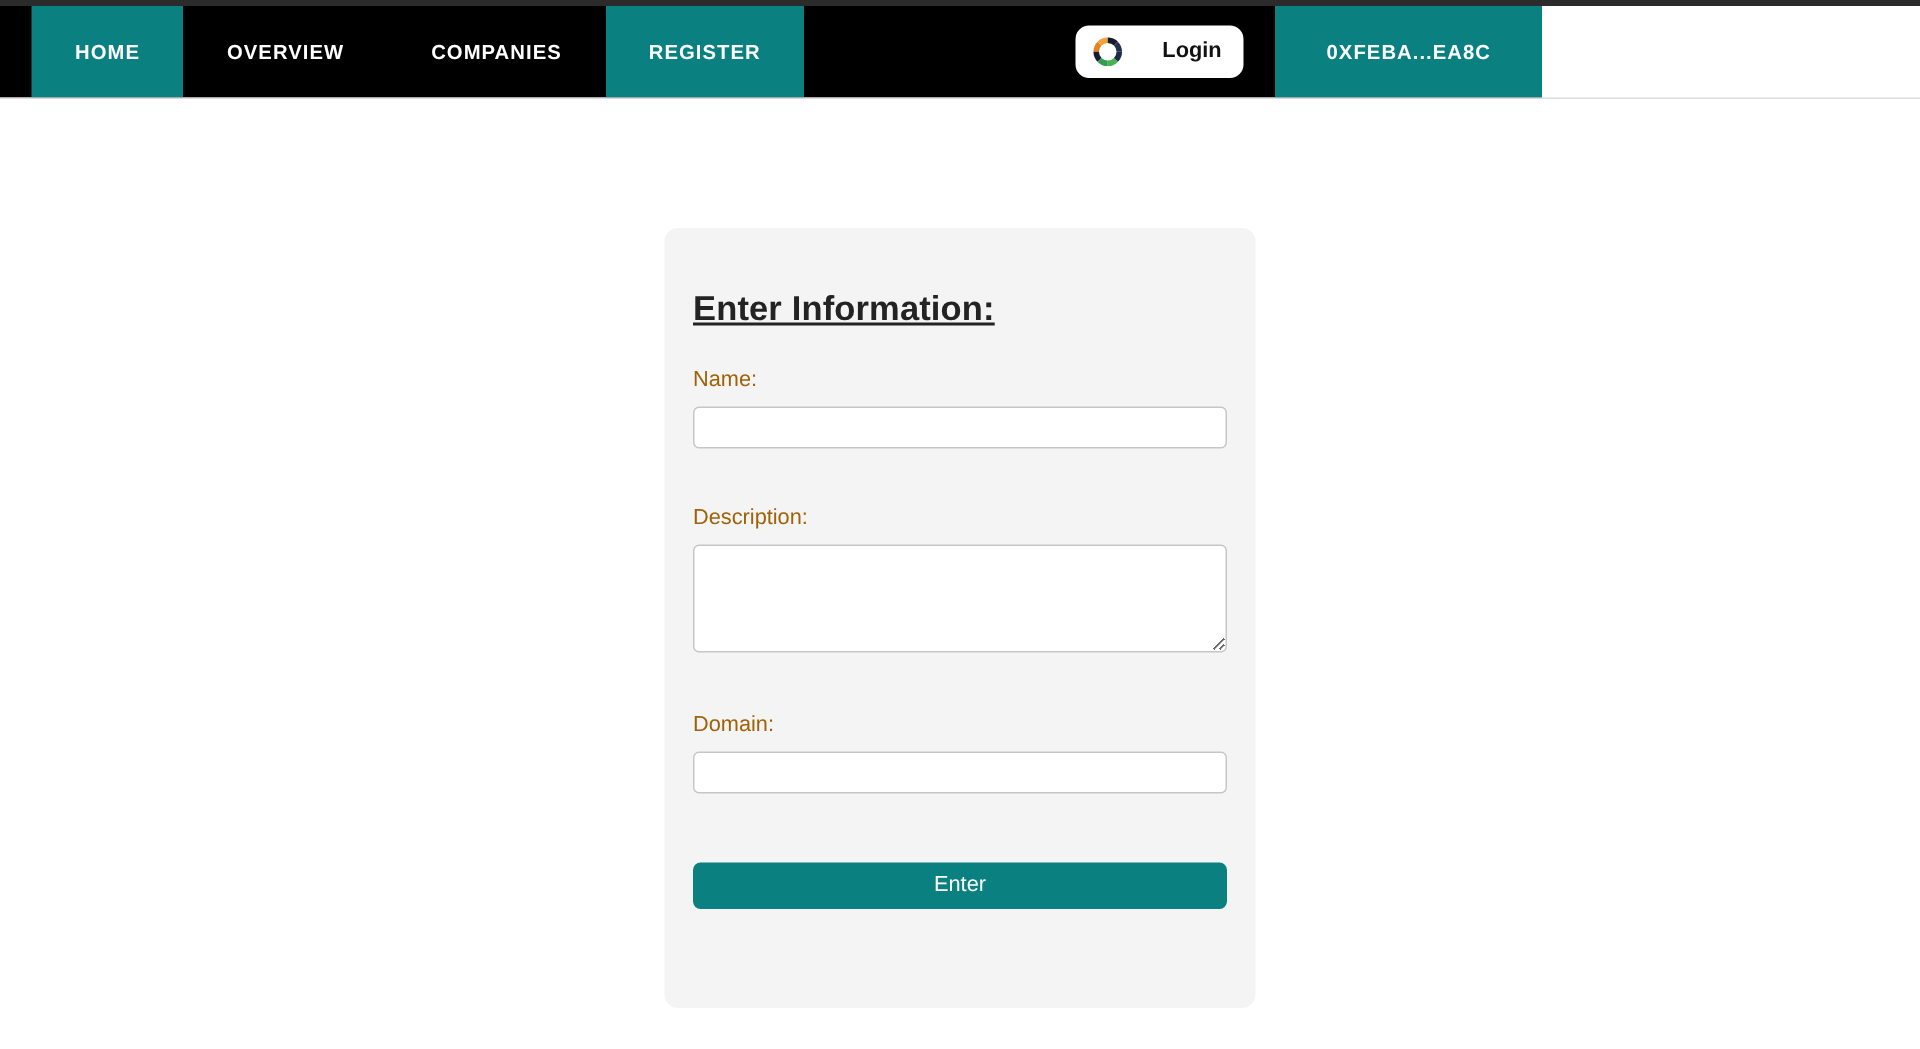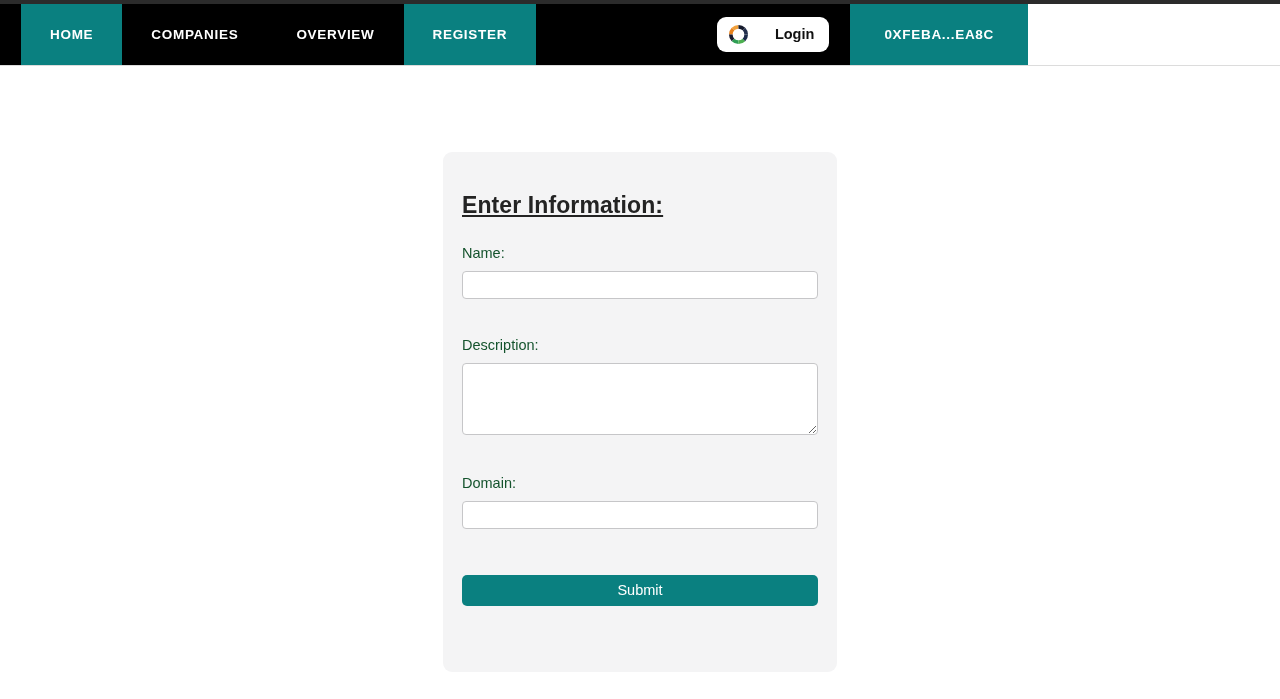--- a/index.html
+++ b/index.html
@@ -134,21 +134,21 @@
     color: #232323;
     letter-spacing: 0.1px;
     text-decoration: underline;
   }
   .field {
     margin-top: 26px;
   }
   .field-label {
     display: block;
     font-size: 14.5px;
-    color: #14532d;
+    color: #a16207;
     margin-bottom: 10px;
   }
   .text-input {
     display: block;
     width: 100%;
     height: 28px;
     box-sizing: border-box;
     border: 1px solid #c6c6c8;
     border-radius: 4px;
     background: #ffffff;
@@ -200,24 +200,24 @@
 <body>
 
 <div class="top-strip"></div>
 
 <nav class="navbar">
   <div class="nav-left">
     <div class="nav-item active">
       <span>HOME</span>
     </div>
     <div class="nav-item">
+      <span>OVERVIEW</span>
+    </div>
+    <div class="nav-item">
       <span>COMPANIES</span>
-    </div>
-    <div class="nav-item">
-      <span>OVERVIEW</span>
     </div>
     <div class="nav-item active">
       <span>REGISTER</span>
     </div>
   </div>
 
   <div class="nav-spacer"></div>
 
   <div class="nav-right">
     <button class="login-btn">
@@ -257,14 +257,14 @@
   <div class="field field-description">
     <label class="field-label">Description:</label>
     <textarea class="text-area" placeholder="" style=""></textarea>
   </div>
 
   <div class="field field-domain">
     <label class="field-label">Domain:</label>
     <input class="text-input" type="text" placeholder="" style="">
   </div>
 
-  <button class="submit-btn">Submit</button>
+  <button class="submit-btn">Enter</button>
 </section>
 
 </body></html>

